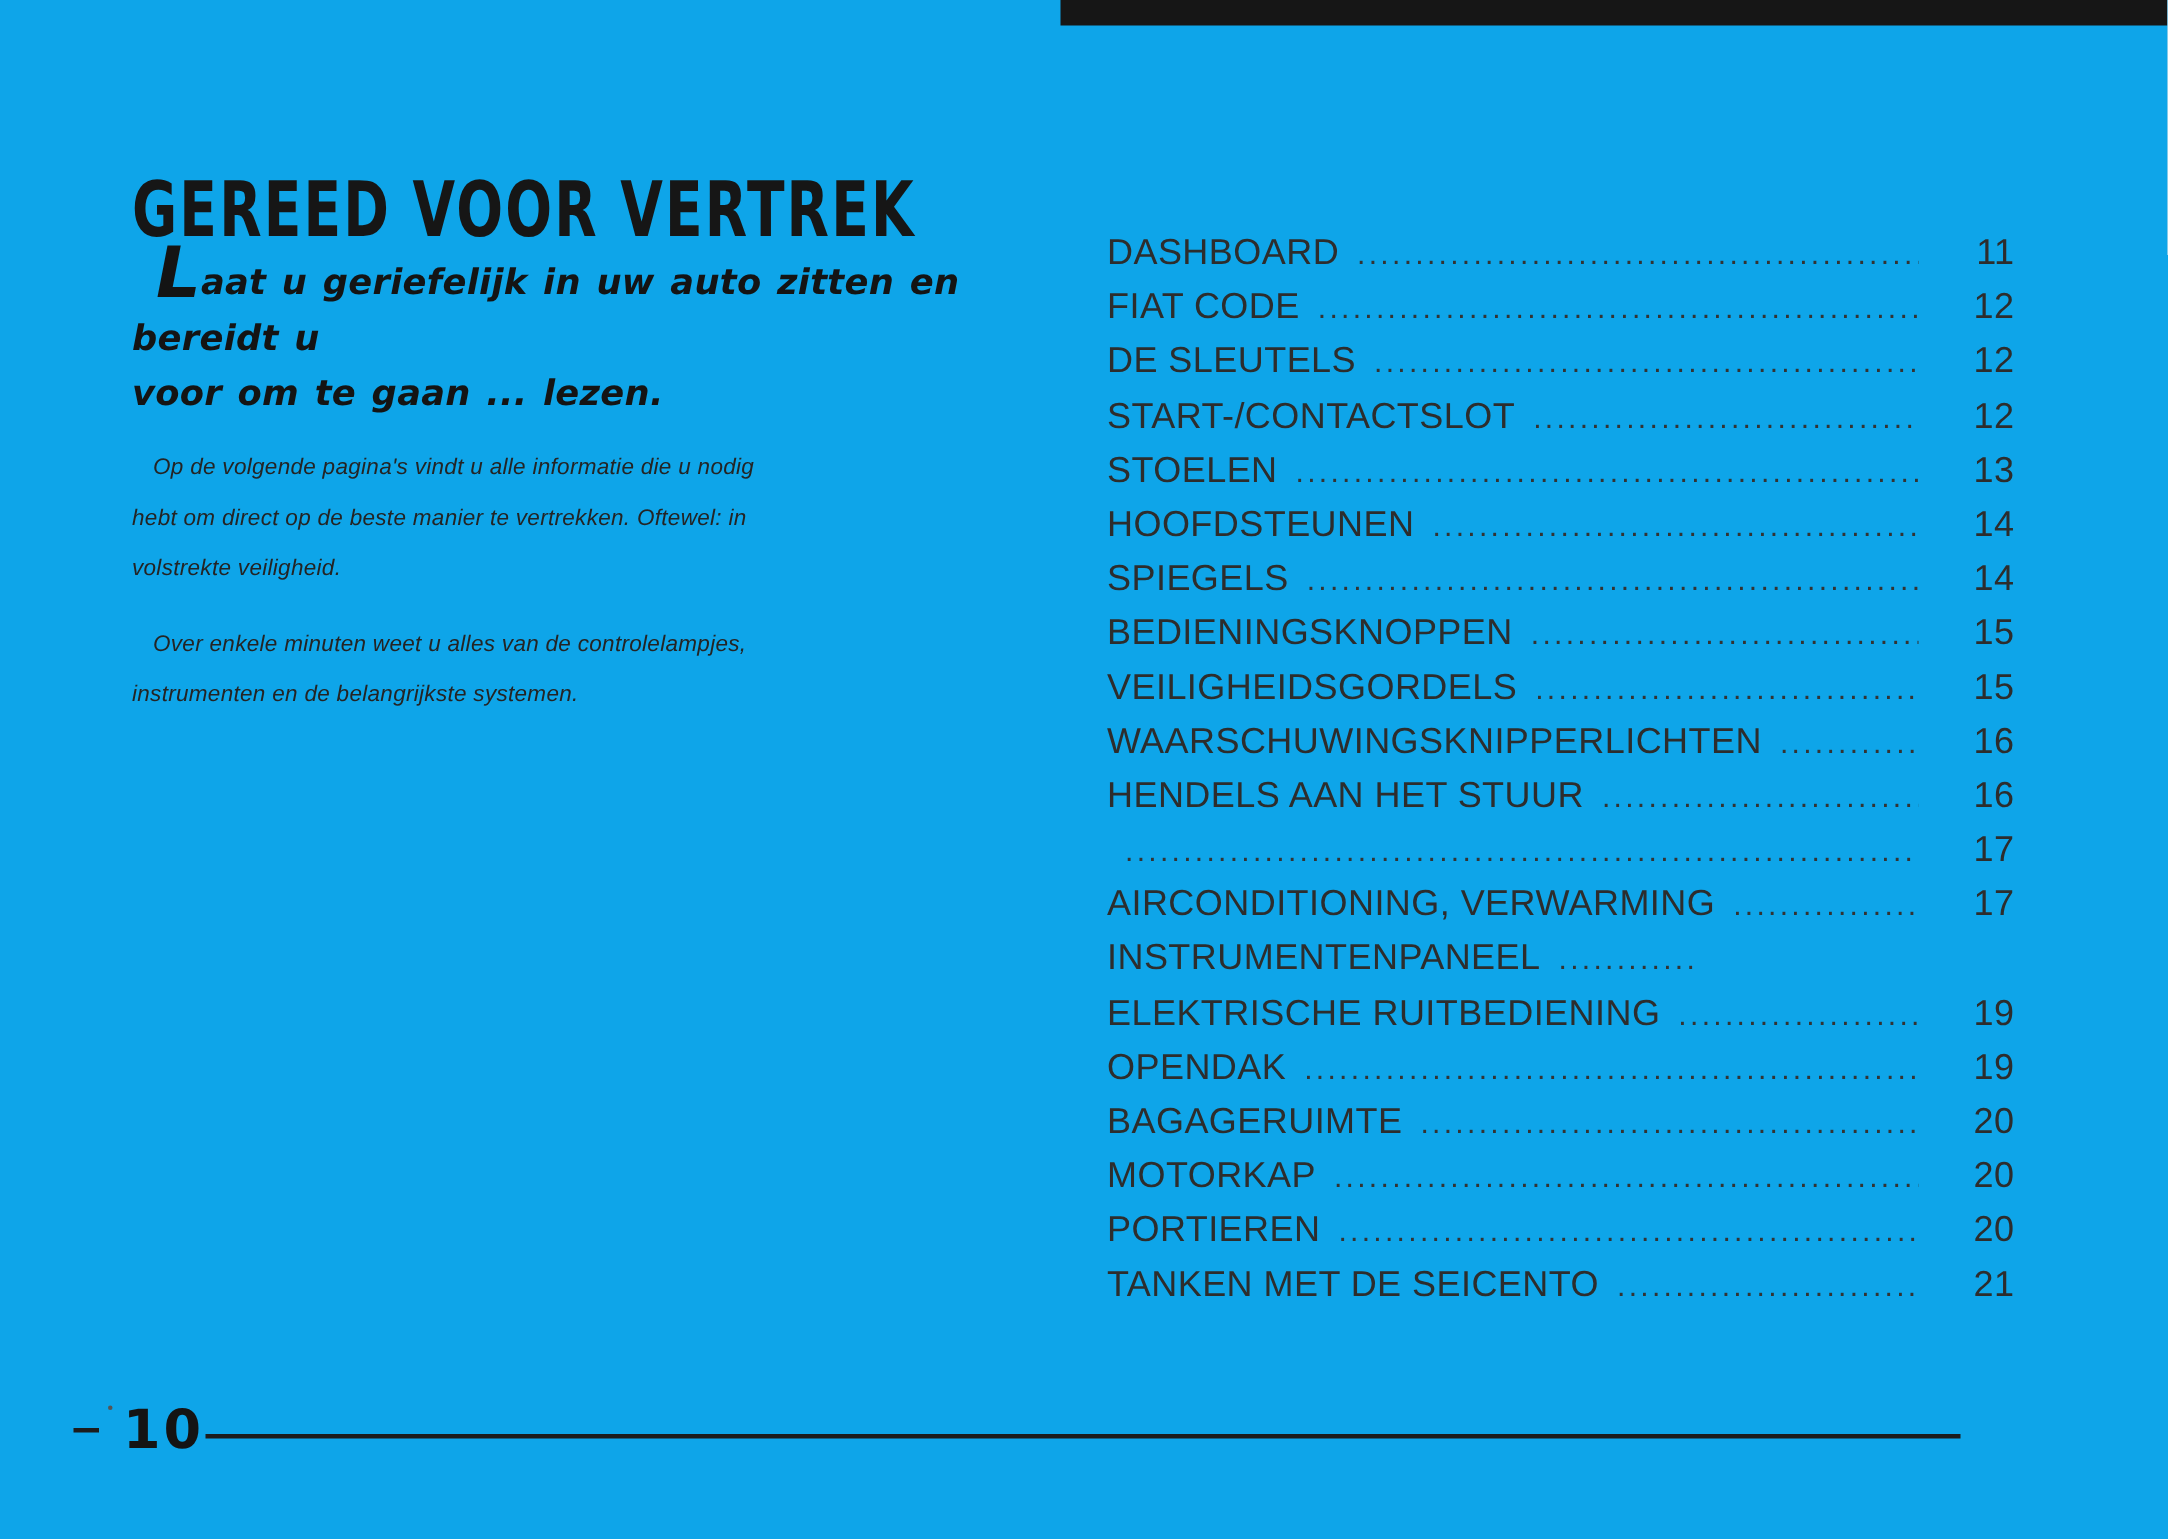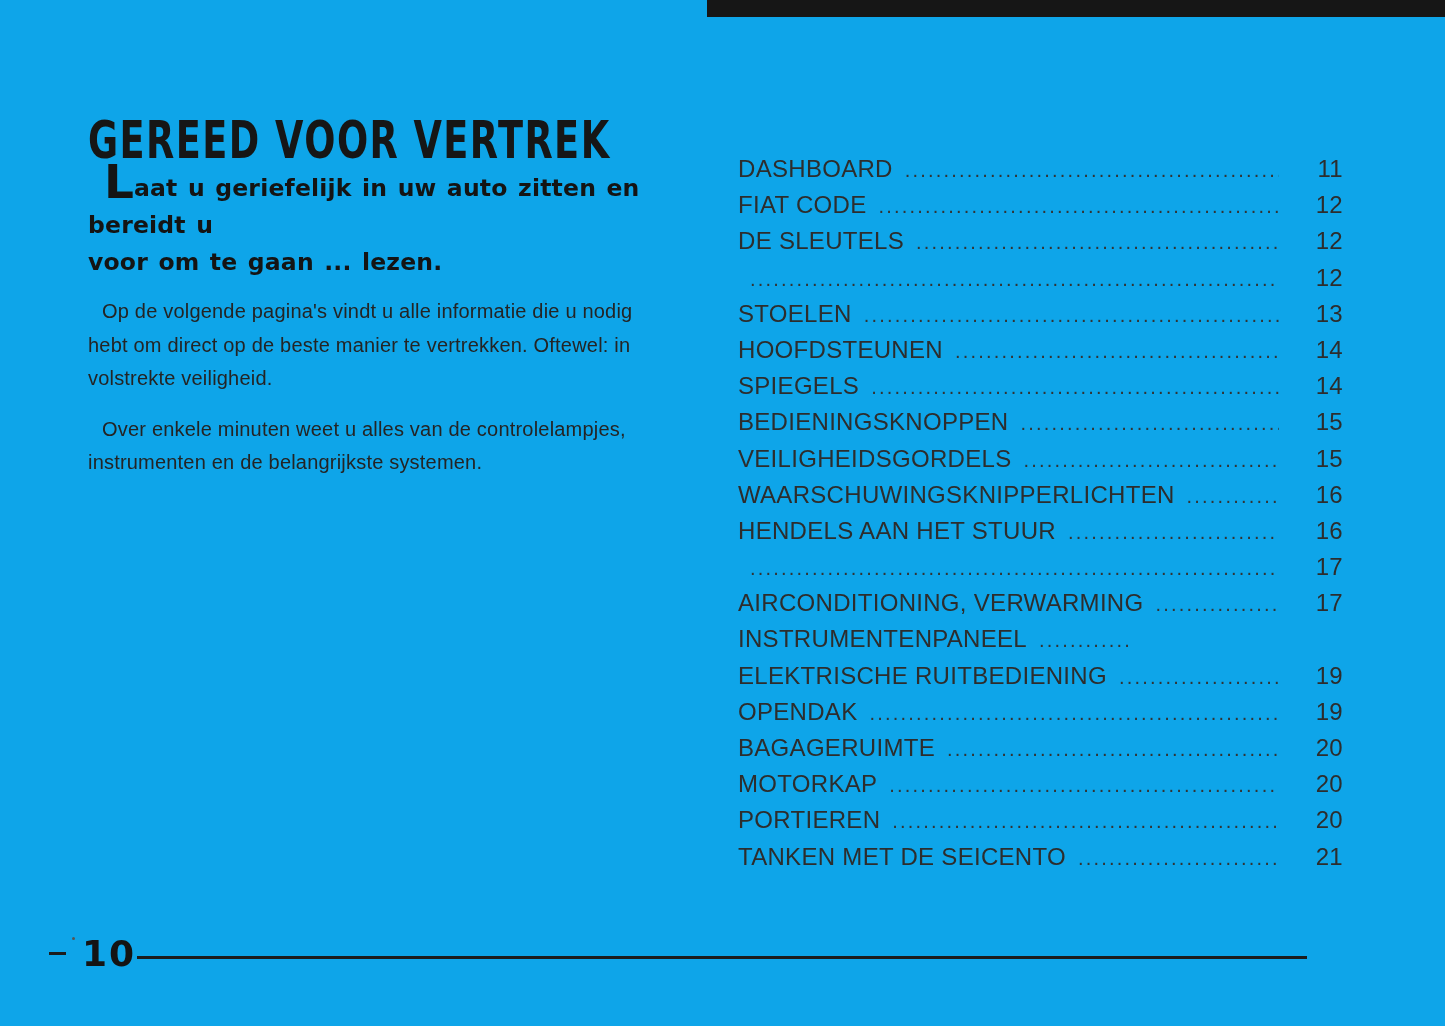--- a/index.html
+++ b/index.html
@@ -15,35 +15,35 @@
     background:#161616;
   }
   .title {
     position:absolute; left:88px; top:80px;
     font-family:"DejaVu Sans", sans-serif;
     font-weight:bold; font-size:51px; line-height:1.05;
     letter-spacing:2px; color:#161616; white-space:nowrap;
     transform:scaleX(0.72); transform-origin:left top;
   }
   .left-col {
-    position:absolute; left:88px; top:150px; width:648px;
+    position:absolute; left:88px; top:150px; width:648px;font-style:italic;
   }
   .intro-lead {
     margin:20px 0 0 0;
     font-family:"DejaVu Sans", sans-serif;
     font-weight:bold; font-size:23.5px; line-height:37px;
     color:#141414; white-space:pre-line; text-indent:16px;
     word-spacing:2px; letter-spacing:0.2px;
   }
   .dropcap {
     font-size:47px; line-height:0; letter-spacing:0;
     position:relative; top:2px; color:#141414;
   }
   .body-par {
-    font-size:20px; line-height:33.5px; color:#242424;
+    font-size:15px; line-height:33.5px; color:#242424;
     white-space:pre-line; text-indent:14px; letter-spacing:0.2px;
     margin:0;
   }
   .par2 { margin-top:14px; }
   .par3 { margin-top:17px; }
   .toc {
     position:absolute; left:738px; top:155px; width:605px;
   }
   .toc-row {
     display:flex; align-items:baseline; height:36.2px;
@@ -108,20 +108,21 @@
       <span class="toc-label">FIAT CODE</span>
       <span class="dots">........................................................................................................................</span>
       <span class="toc-num">12</span>
     </div>
     <div class="toc-row">
       <span class="toc-label">DE SLEUTELS</span>
       <span class="dots">........................................................................................................................</span>
       <span class="toc-num">12</span>
     </div>
     <div class="toc-row">
+      <span class="toc-label">START-/CONTACTSLOT</span>
       <span class="dots">........................................................................................................................</span>
       <span class="toc-num">12</span>
     </div>
     <div class="toc-row">
       <span class="toc-label">STOELEN</span>
       <span class="dots">........................................................................................................................</span>
       <span class="toc-num">13</span>
     </div>
     <div class="toc-row">
       <span class="toc-label">HOOFDSTEUNEN</span>

